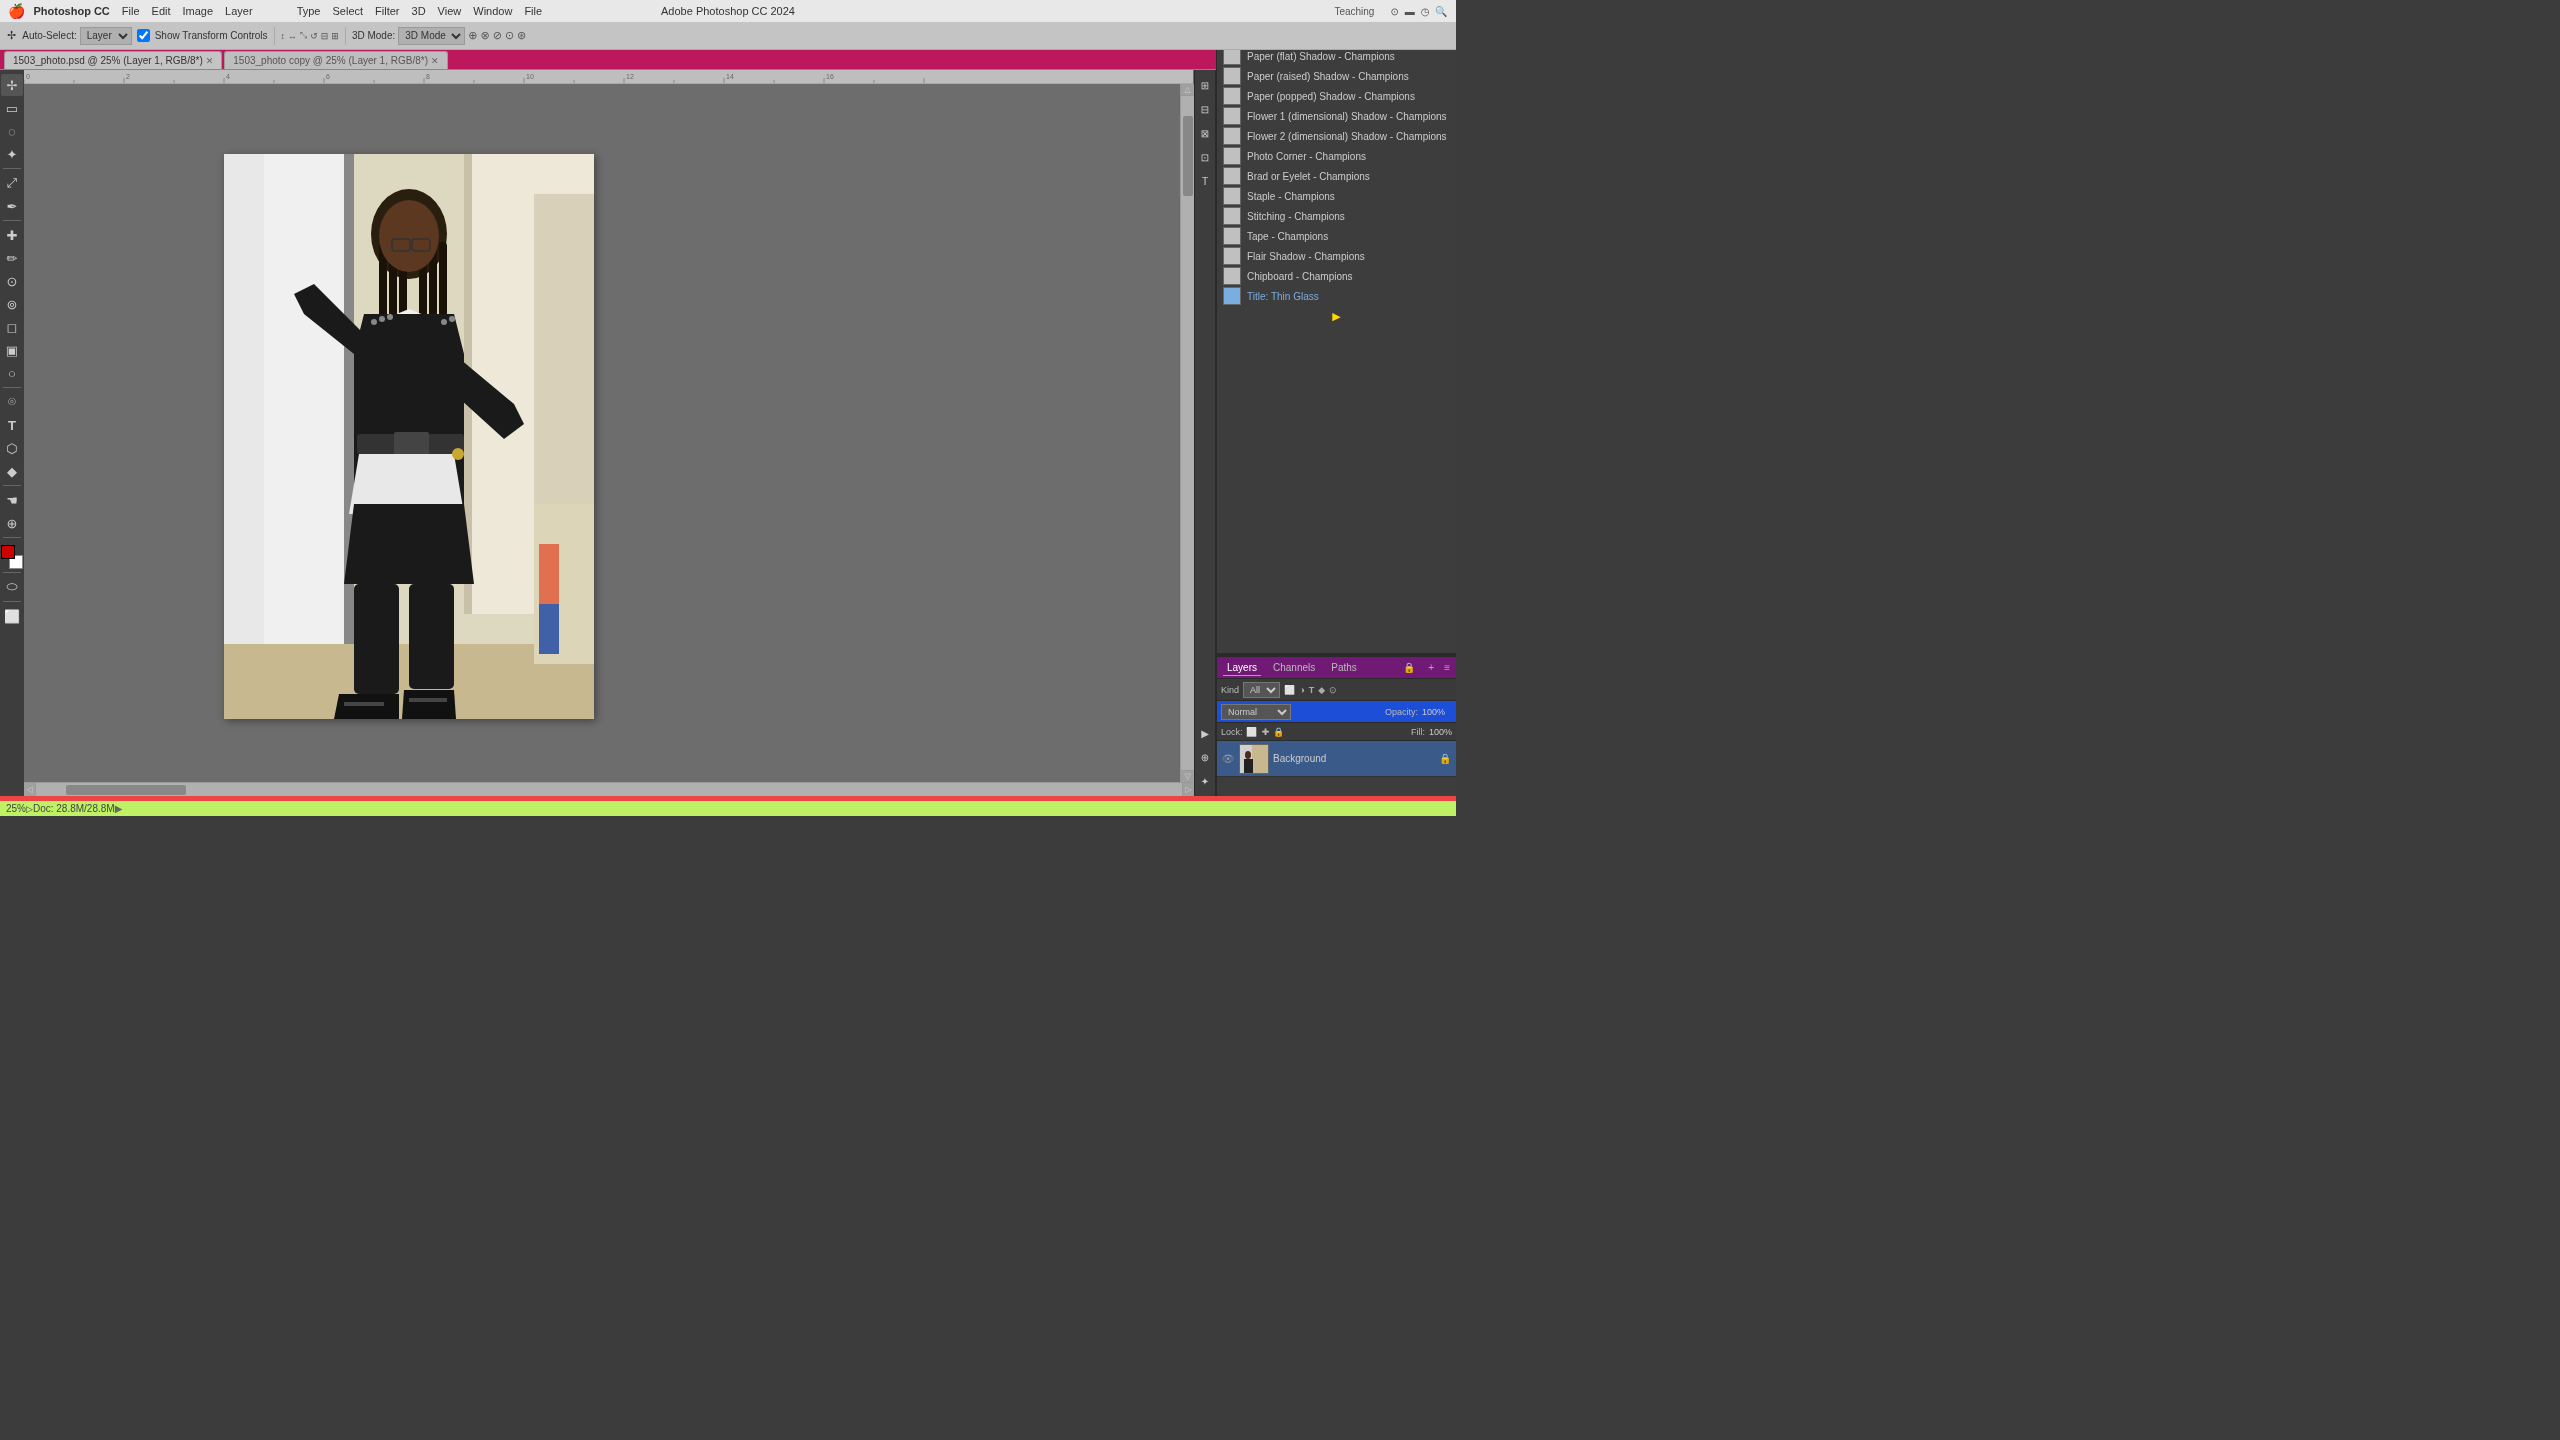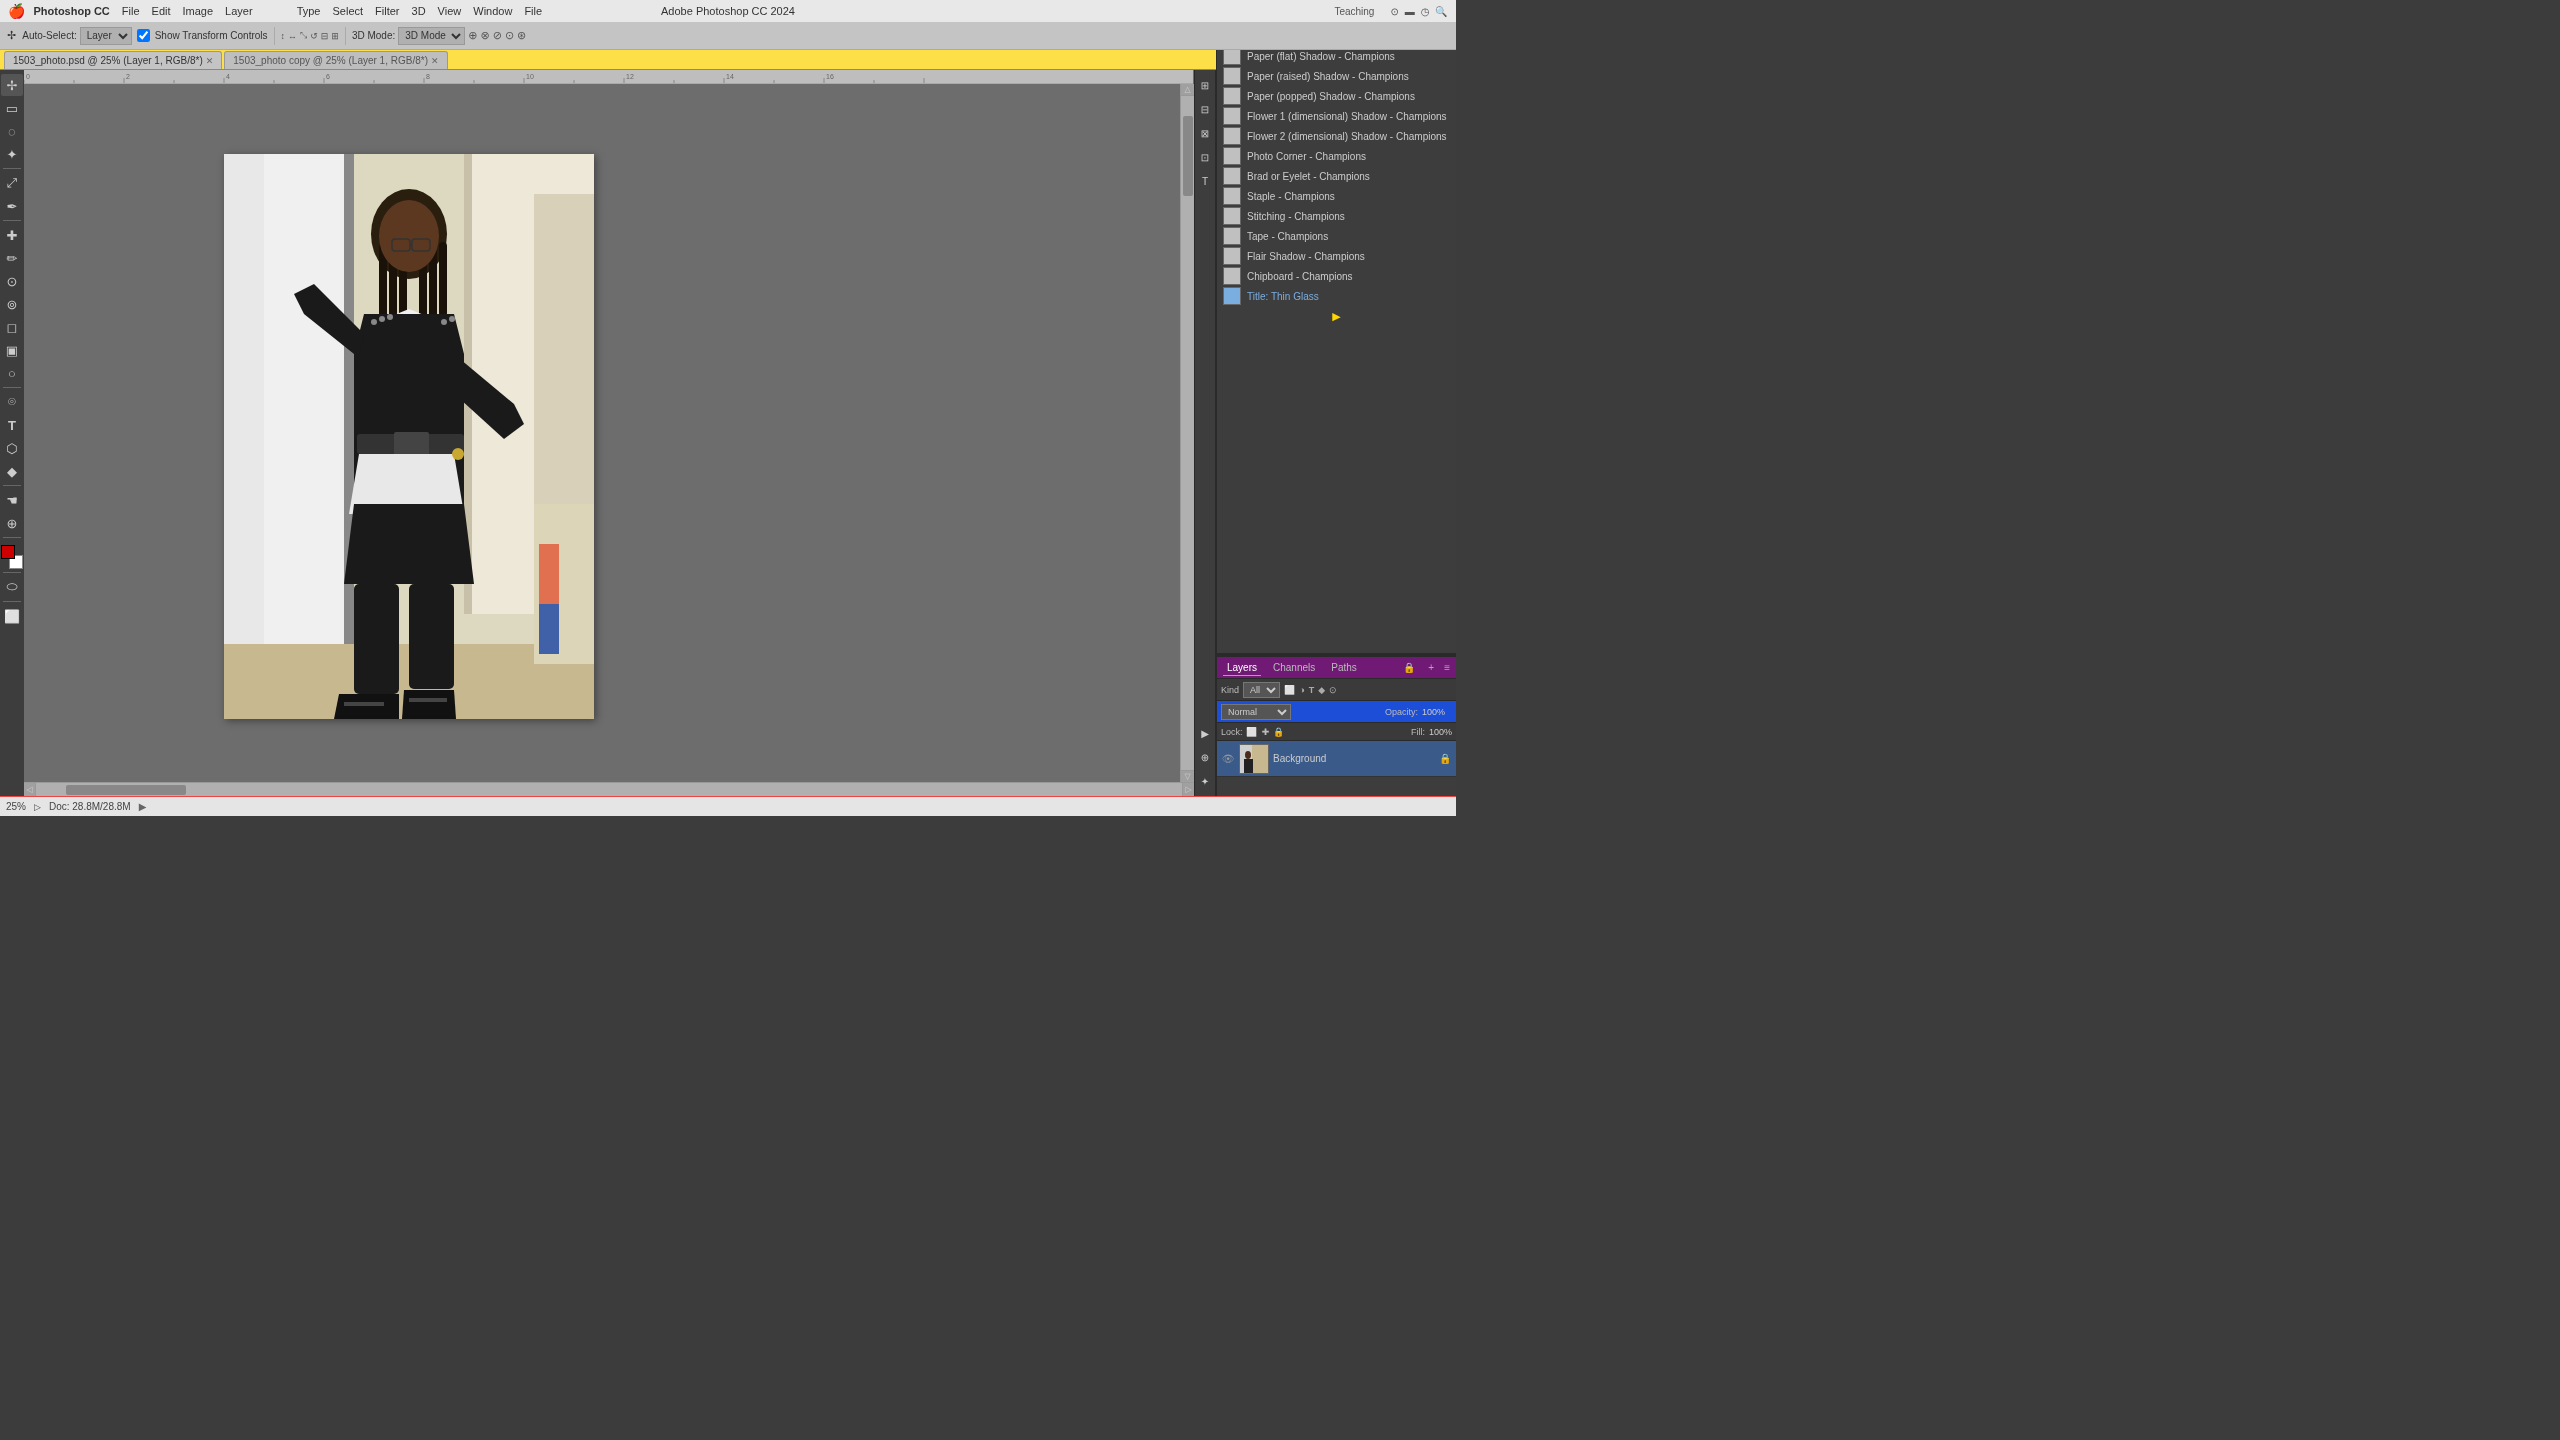--- a/index.html
+++ b/index.html
@@ -321,29 +321,28 @@
       gap: 1px;
       z-index: 95;
       border-left: 1px solid #2a2a2a;
     }
 
     
     #statusbar {
       position: absolute;
       bottom: 0; left: 0; right: 0;
       height: 20px;
-      background: #e5e5e5;
+      background: #bef264;
       display: flex;
       align-items: center;
       padding: 0 6px;
-      gap: 8px;
       font-size: 10px;
       color: #444;
       z-index: 100;
-      border-top: 1px solid #ef4444;
+      border-top: 5px solid #ef4444;
     }
     .status-doc-info {
       color: #444;
       font-size: 10px;
     }
     .status-arrow {
       color: #666;
     }
 
     
@@ -446,21 +445,21 @@
   <select style="background: #b0b0b0; border: 1px solid #999; font-size: 10px; height: 18px; color: #333; padding: 0 2px;">
     <option>3D Mode</option>
   </select>
   <span style="font-size: 11px; color: #555; cursor: pointer;">⊕</span>
   <span style="font-size: 11px; color: #555; cursor: pointer;">⊗</span>
   <span style="font-size: 11px; color: #555; cursor: pointer;">⊘</span>
   <span style="font-size: 11px; color: #555; cursor: pointer;">⊙</span>
   <span style="font-size: 11px; color: #555; cursor: pointer;">⊛</span>
 </div>
 
-<div id="tabbar" style="position: absolute; top: 50px; left: 0; right: 240px; height: 20px; background: #fde047; display: flex; align-items: flex-end; z-index: 90;">
+<div id="tabbar" style="position: absolute; top: 50px; left: 0; right: 240px; height: 20px; background: #be185d; display: flex; align-items: flex-end; z-index: 90;">
   <div style="background: #c4c4c4; border: 1px solid #999; border-bottom: none; border-radius: 3px 3px 0 0; padding: 2px 8px; font-size: 10px; color: #333; cursor: pointer; height: 18px; display: flex; align-items: center; gap: 3px; margin-left: 4px;">
     <span>1503_photo.psd @ 25% (Layer 1, RGB/8*)</span>
     <span style="font-size: 9px; color: #666; cursor: pointer;">✕</span>
   </div>
   <div style="background: #bebebe; border: 1px solid #999; border-bottom: none; border-radius: 3px 3px 0 0; padding: 2px 8px; font-size: 10px; color: #555; cursor: pointer; height: 18px; display: flex; align-items: center; gap: 3px; margin-left: 2px;">
     <span>1503_photo copy @ 25% (Layer 1, RGB/8*)</span>
     <span style="font-size: 9px; color: #666; cursor: pointer;">✕</span>
   </div>
 </div>
 

